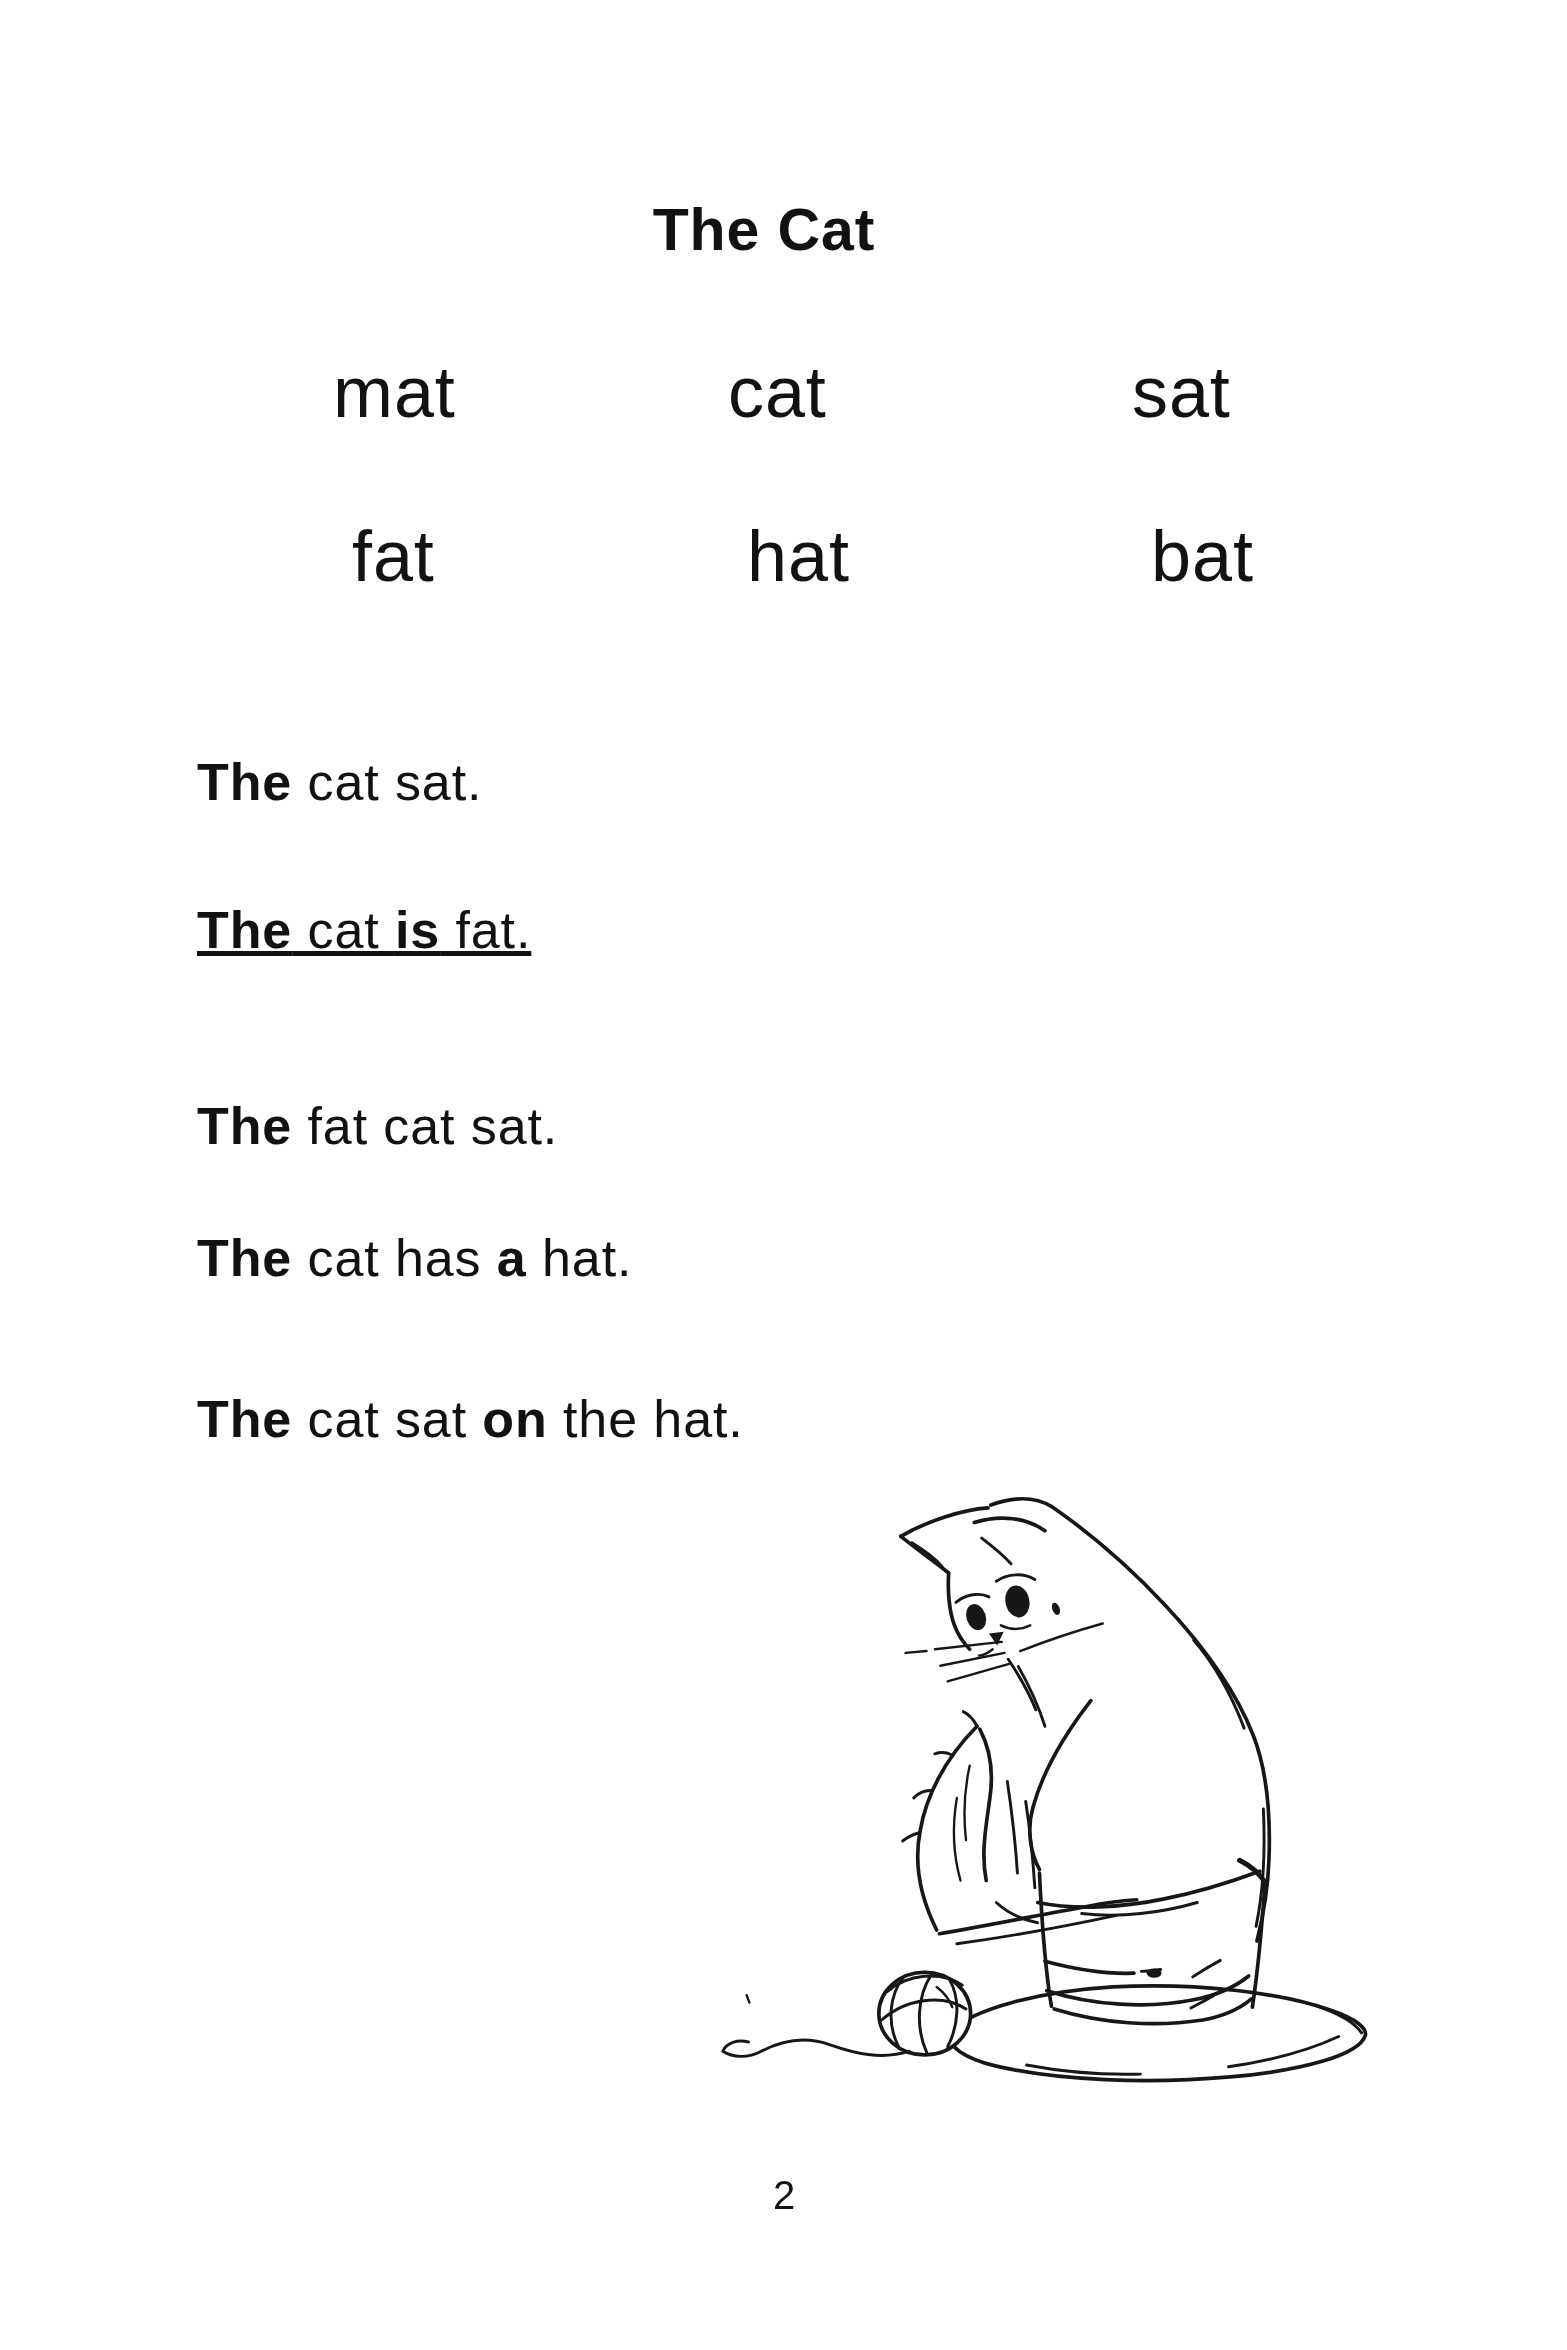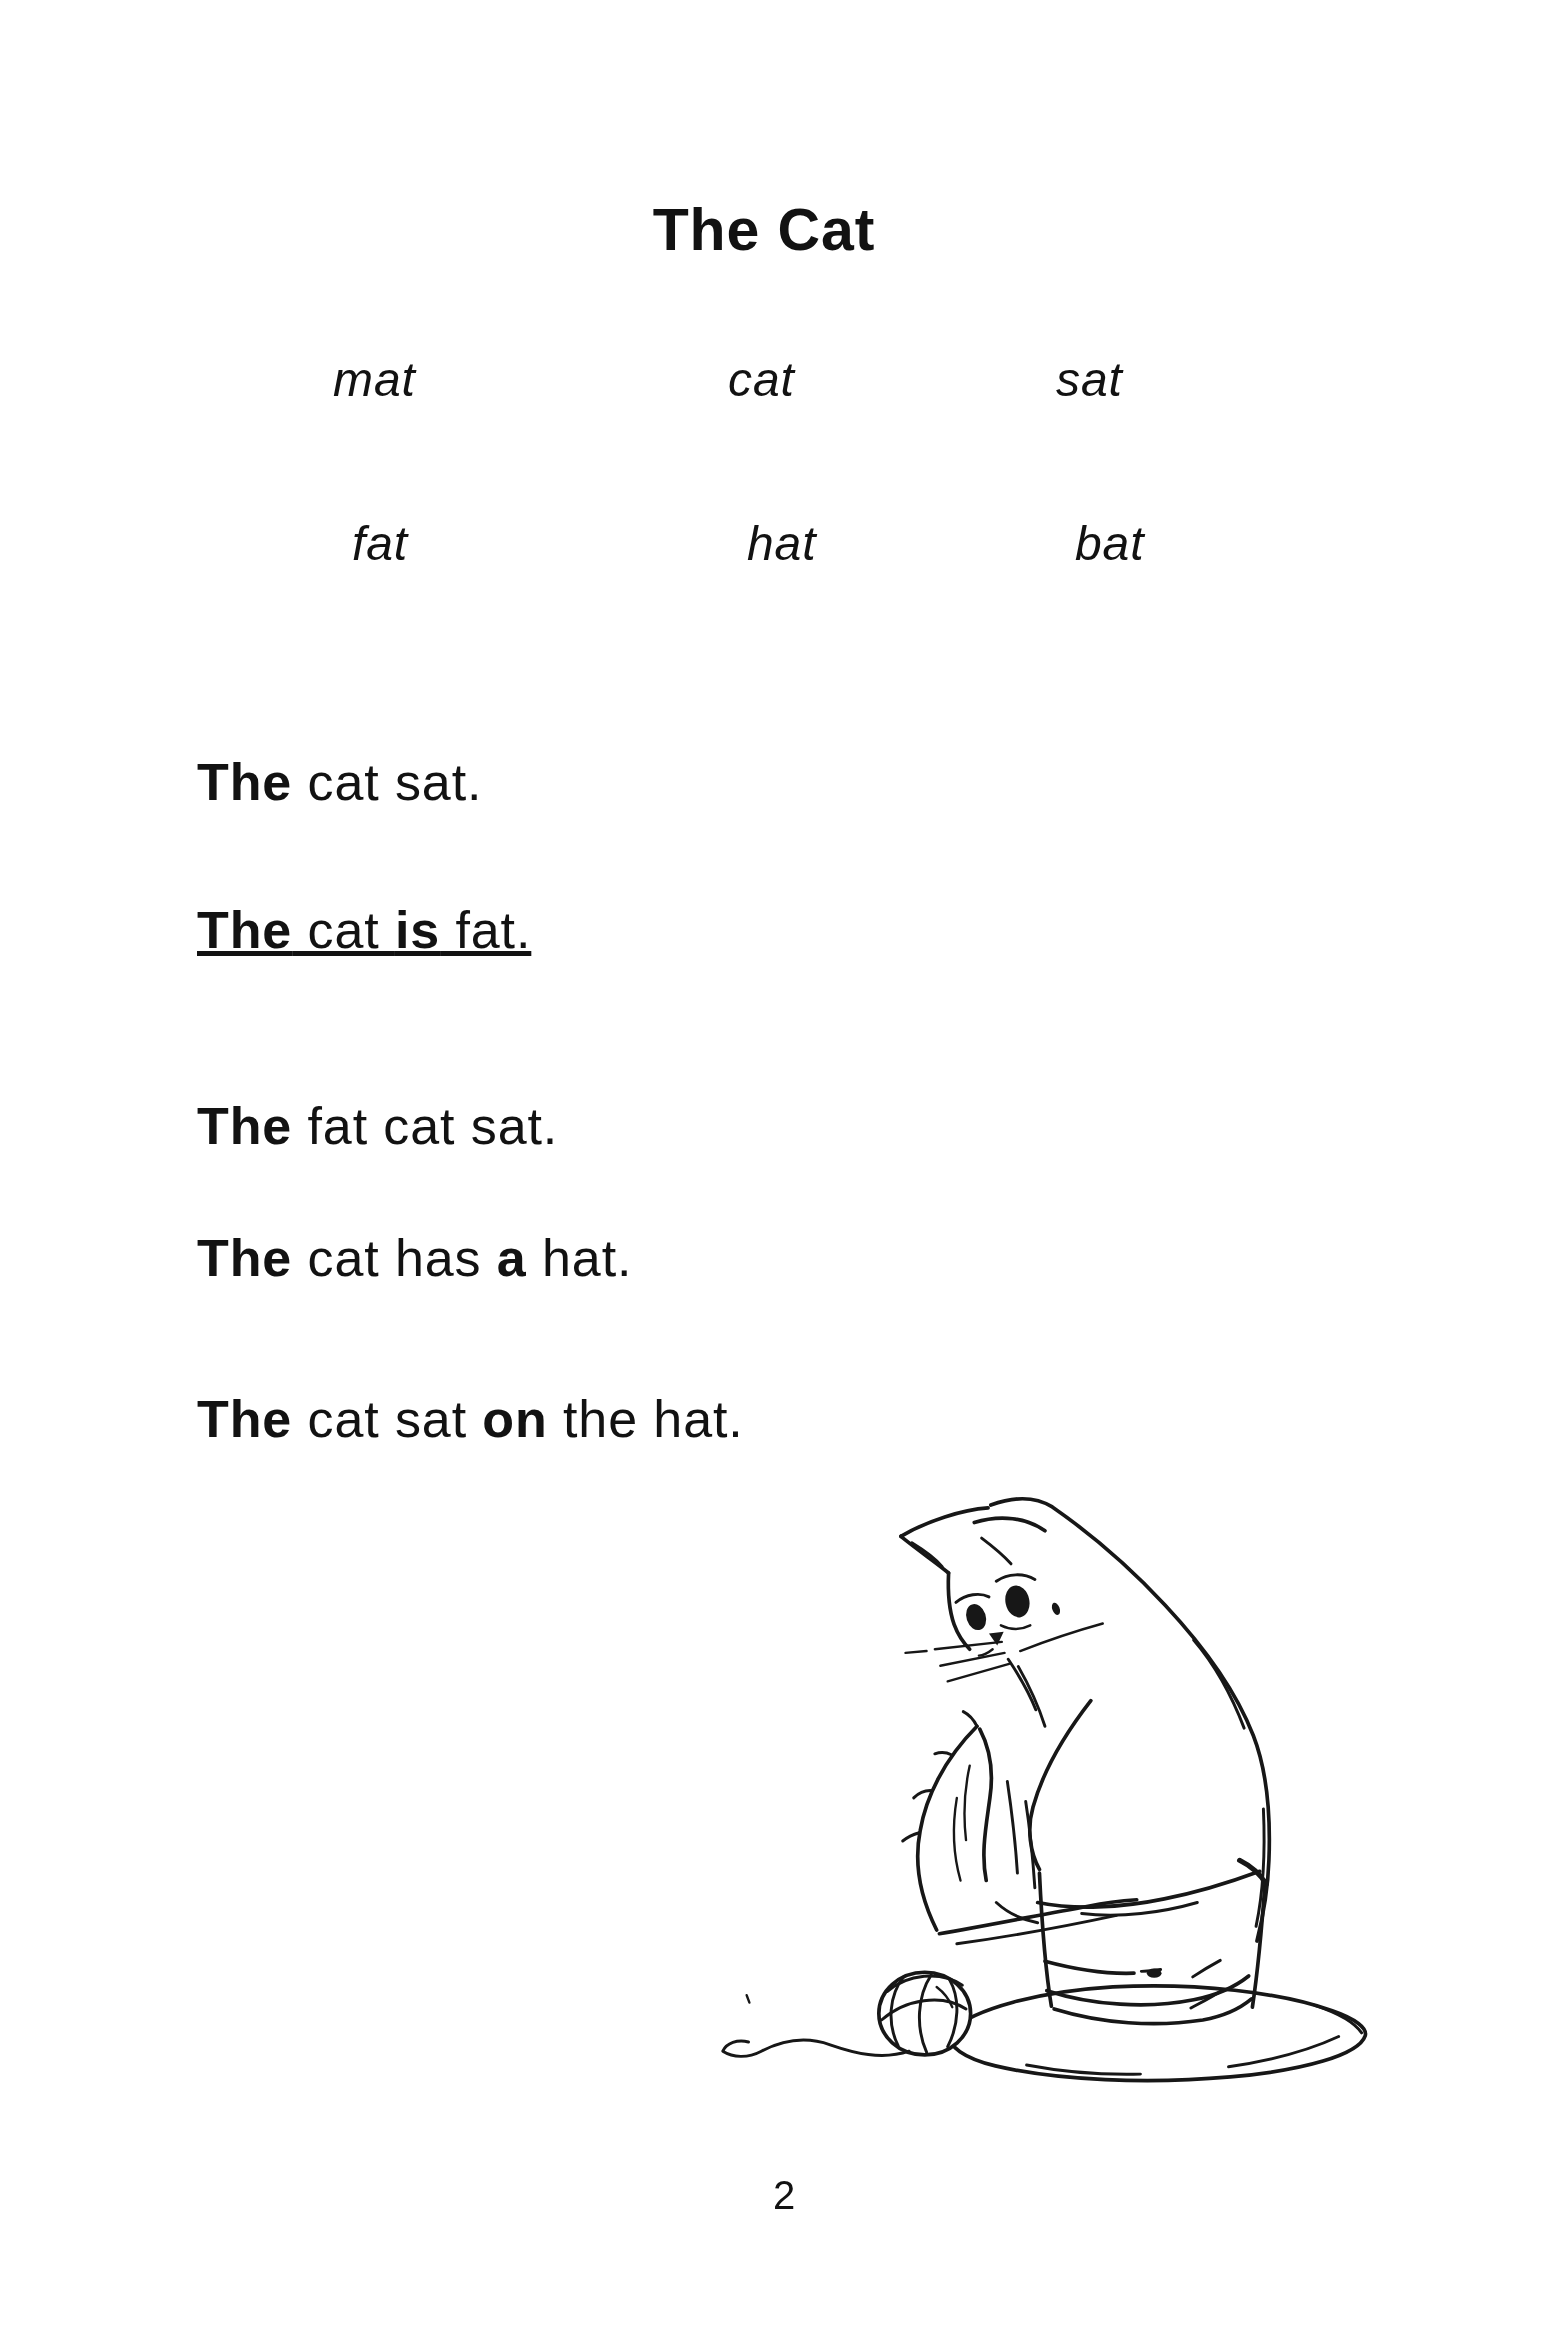--- a/index.html
+++ b/index.html
@@ -6,26 +6,26 @@
   body{
     width:1568px;height:2351px;position:relative;overflow:hidden;
     font-family:"Liberation Sans","DejaVu Sans",sans-serif;
     color:#121212;
   }
   .abs{position:absolute;line-height:1;white-space:nowrap;}
   #title{
     left:0;top:201px;width:1528px;text-align:center;
     font-size:59px;font-weight:700;letter-spacing:0.9px;
   }
-  .word{font-size:48px;letter-spacing:0.9px;font-style:italic;}
+  .word{font-size:72px;letter-spacing:0.9px;}
   .w-r1{top:356px;}
   .w-r2{top:520px;margin-left:19px;}
   .w-c1{left:333px;}
   .w-c2{left:728px;}
-  .w-c3{left:1056px;}
+  .w-c3{left:1132px;}
   .sentence{left:197px;font-size:52px;letter-spacing:0.9px;}
   .s1{top:756px;}
   .s2{top:904px;text-decoration:underline;}
   .s3{top:1072px;margin-top:28px;}
   .s4{top:1232px;}
   .s5{top:1393px;}
   .b{font-weight:700;}
   #illustration{left:716px;top:1495px;width:657px;height:592px;}
   #page-number{
     left:0;top:2175px;width:1568px;text-align:center;font-size:40px;

